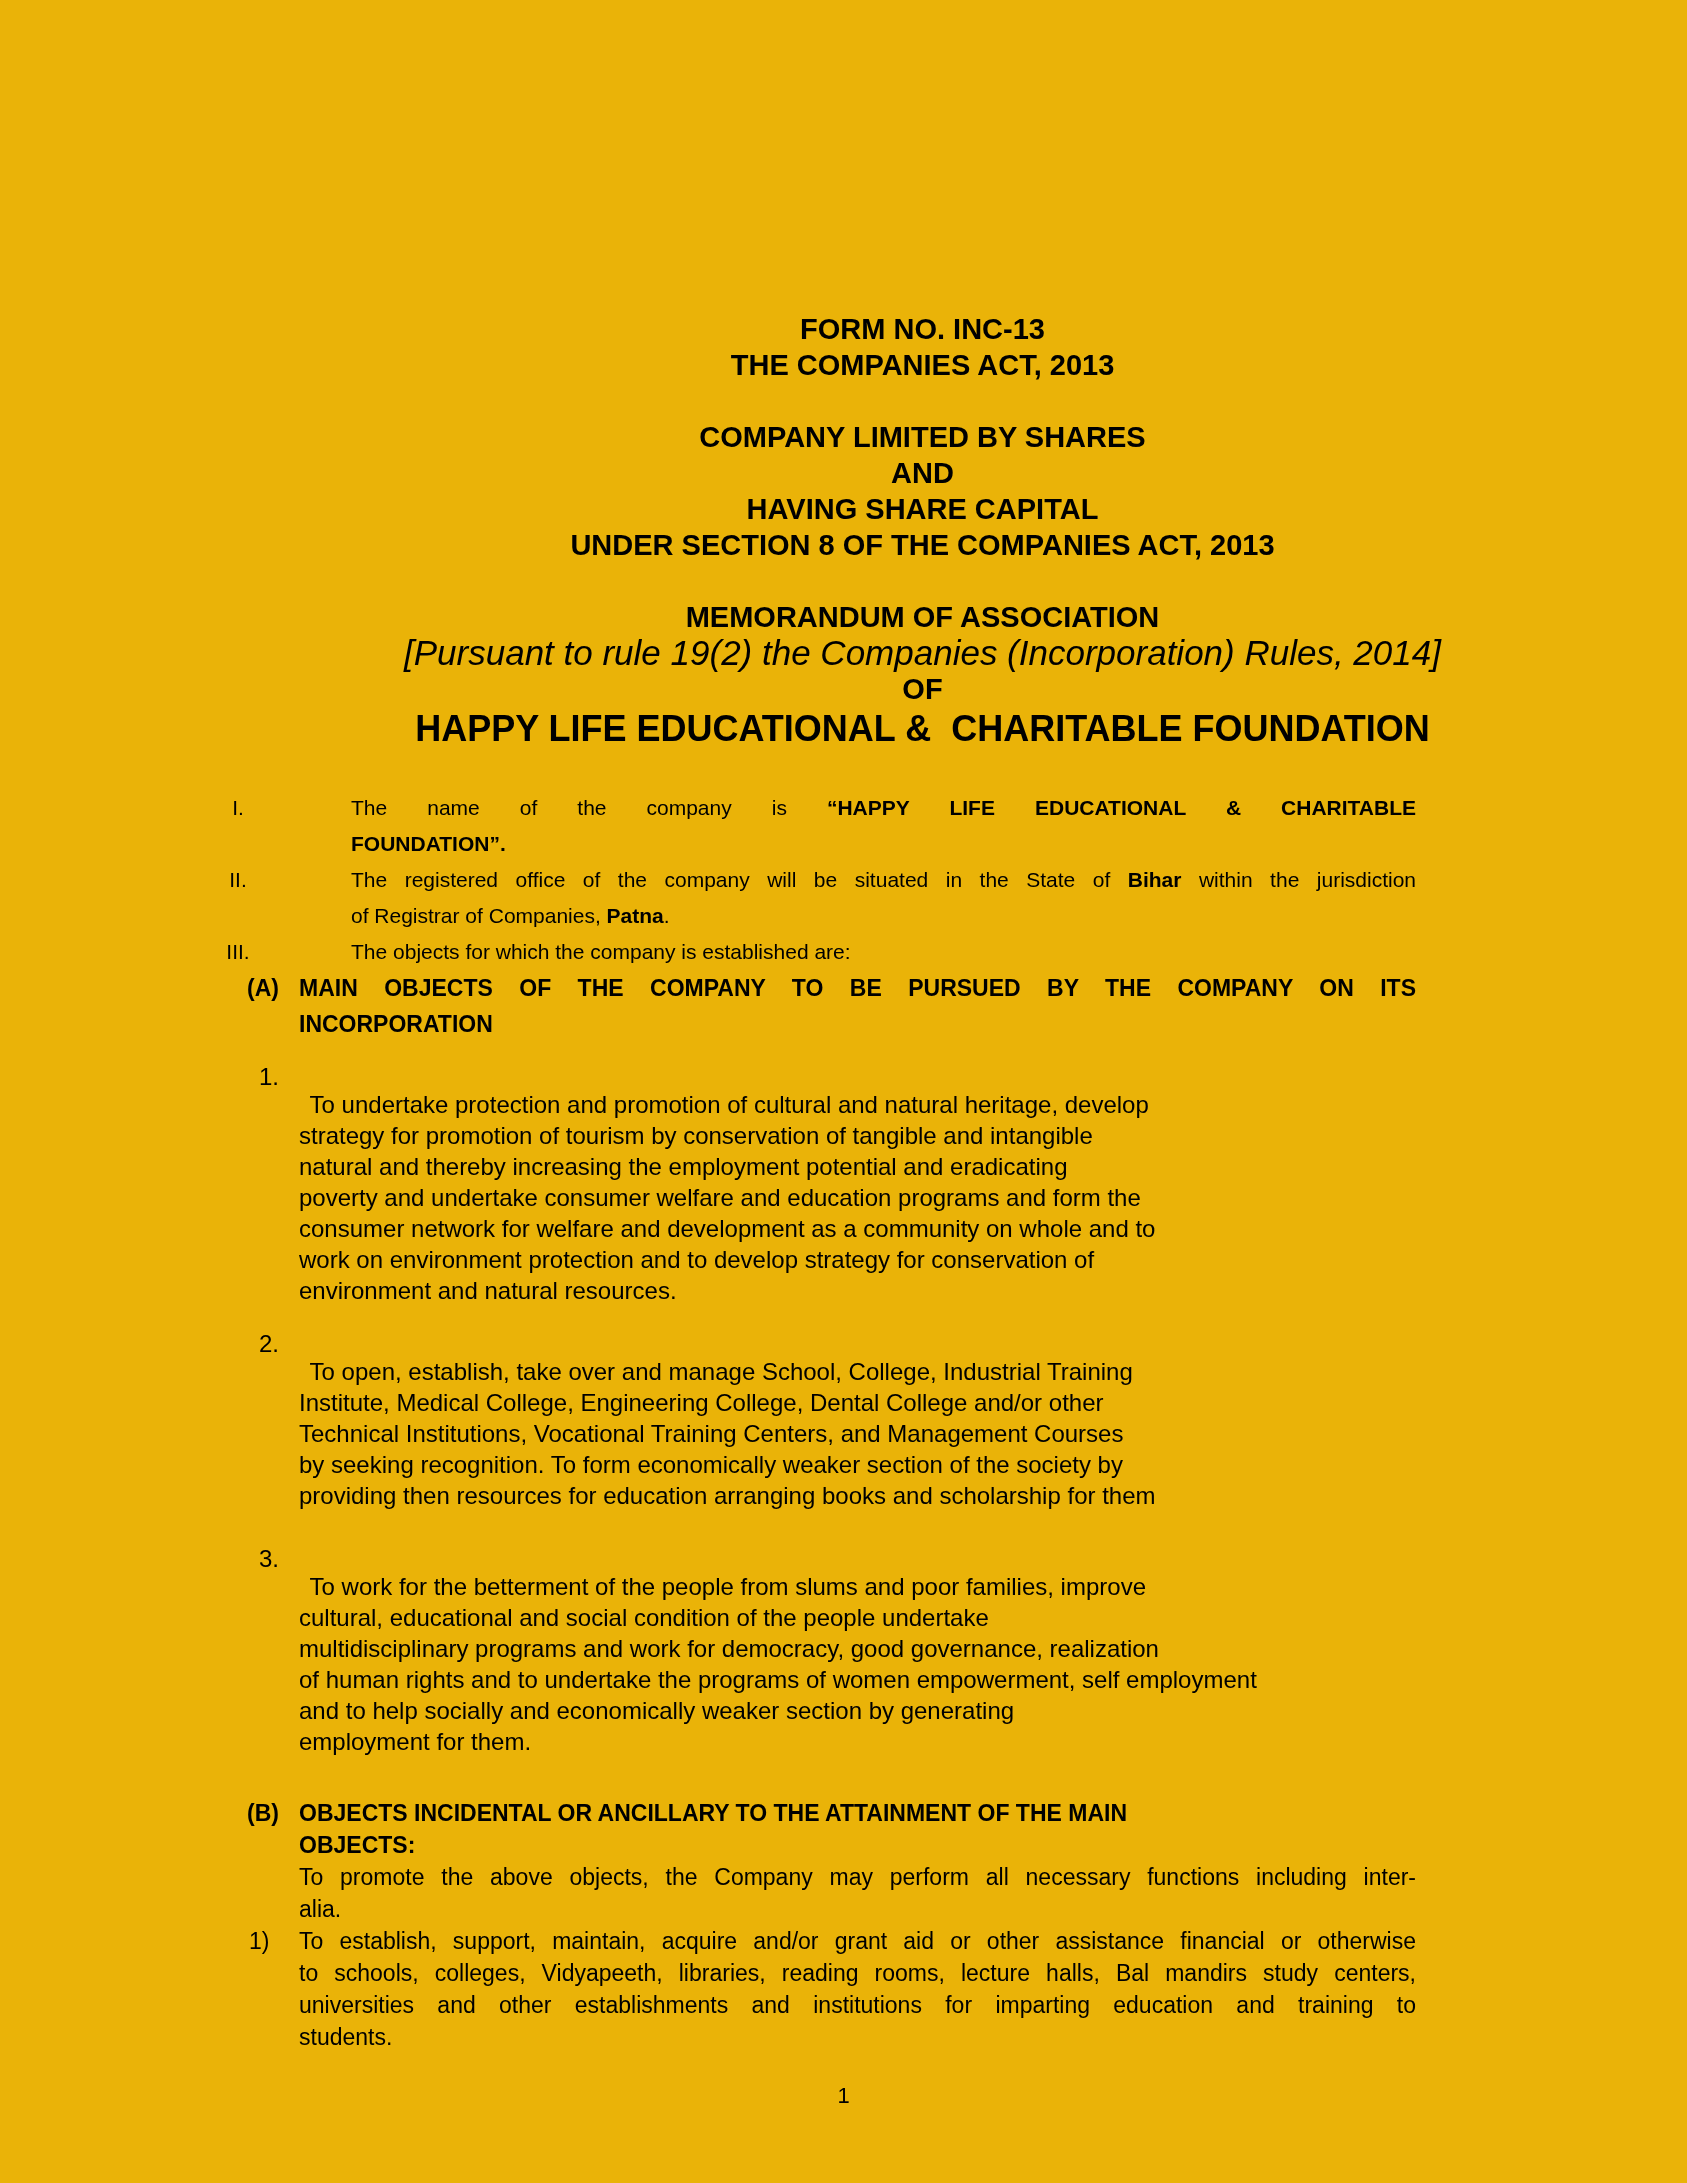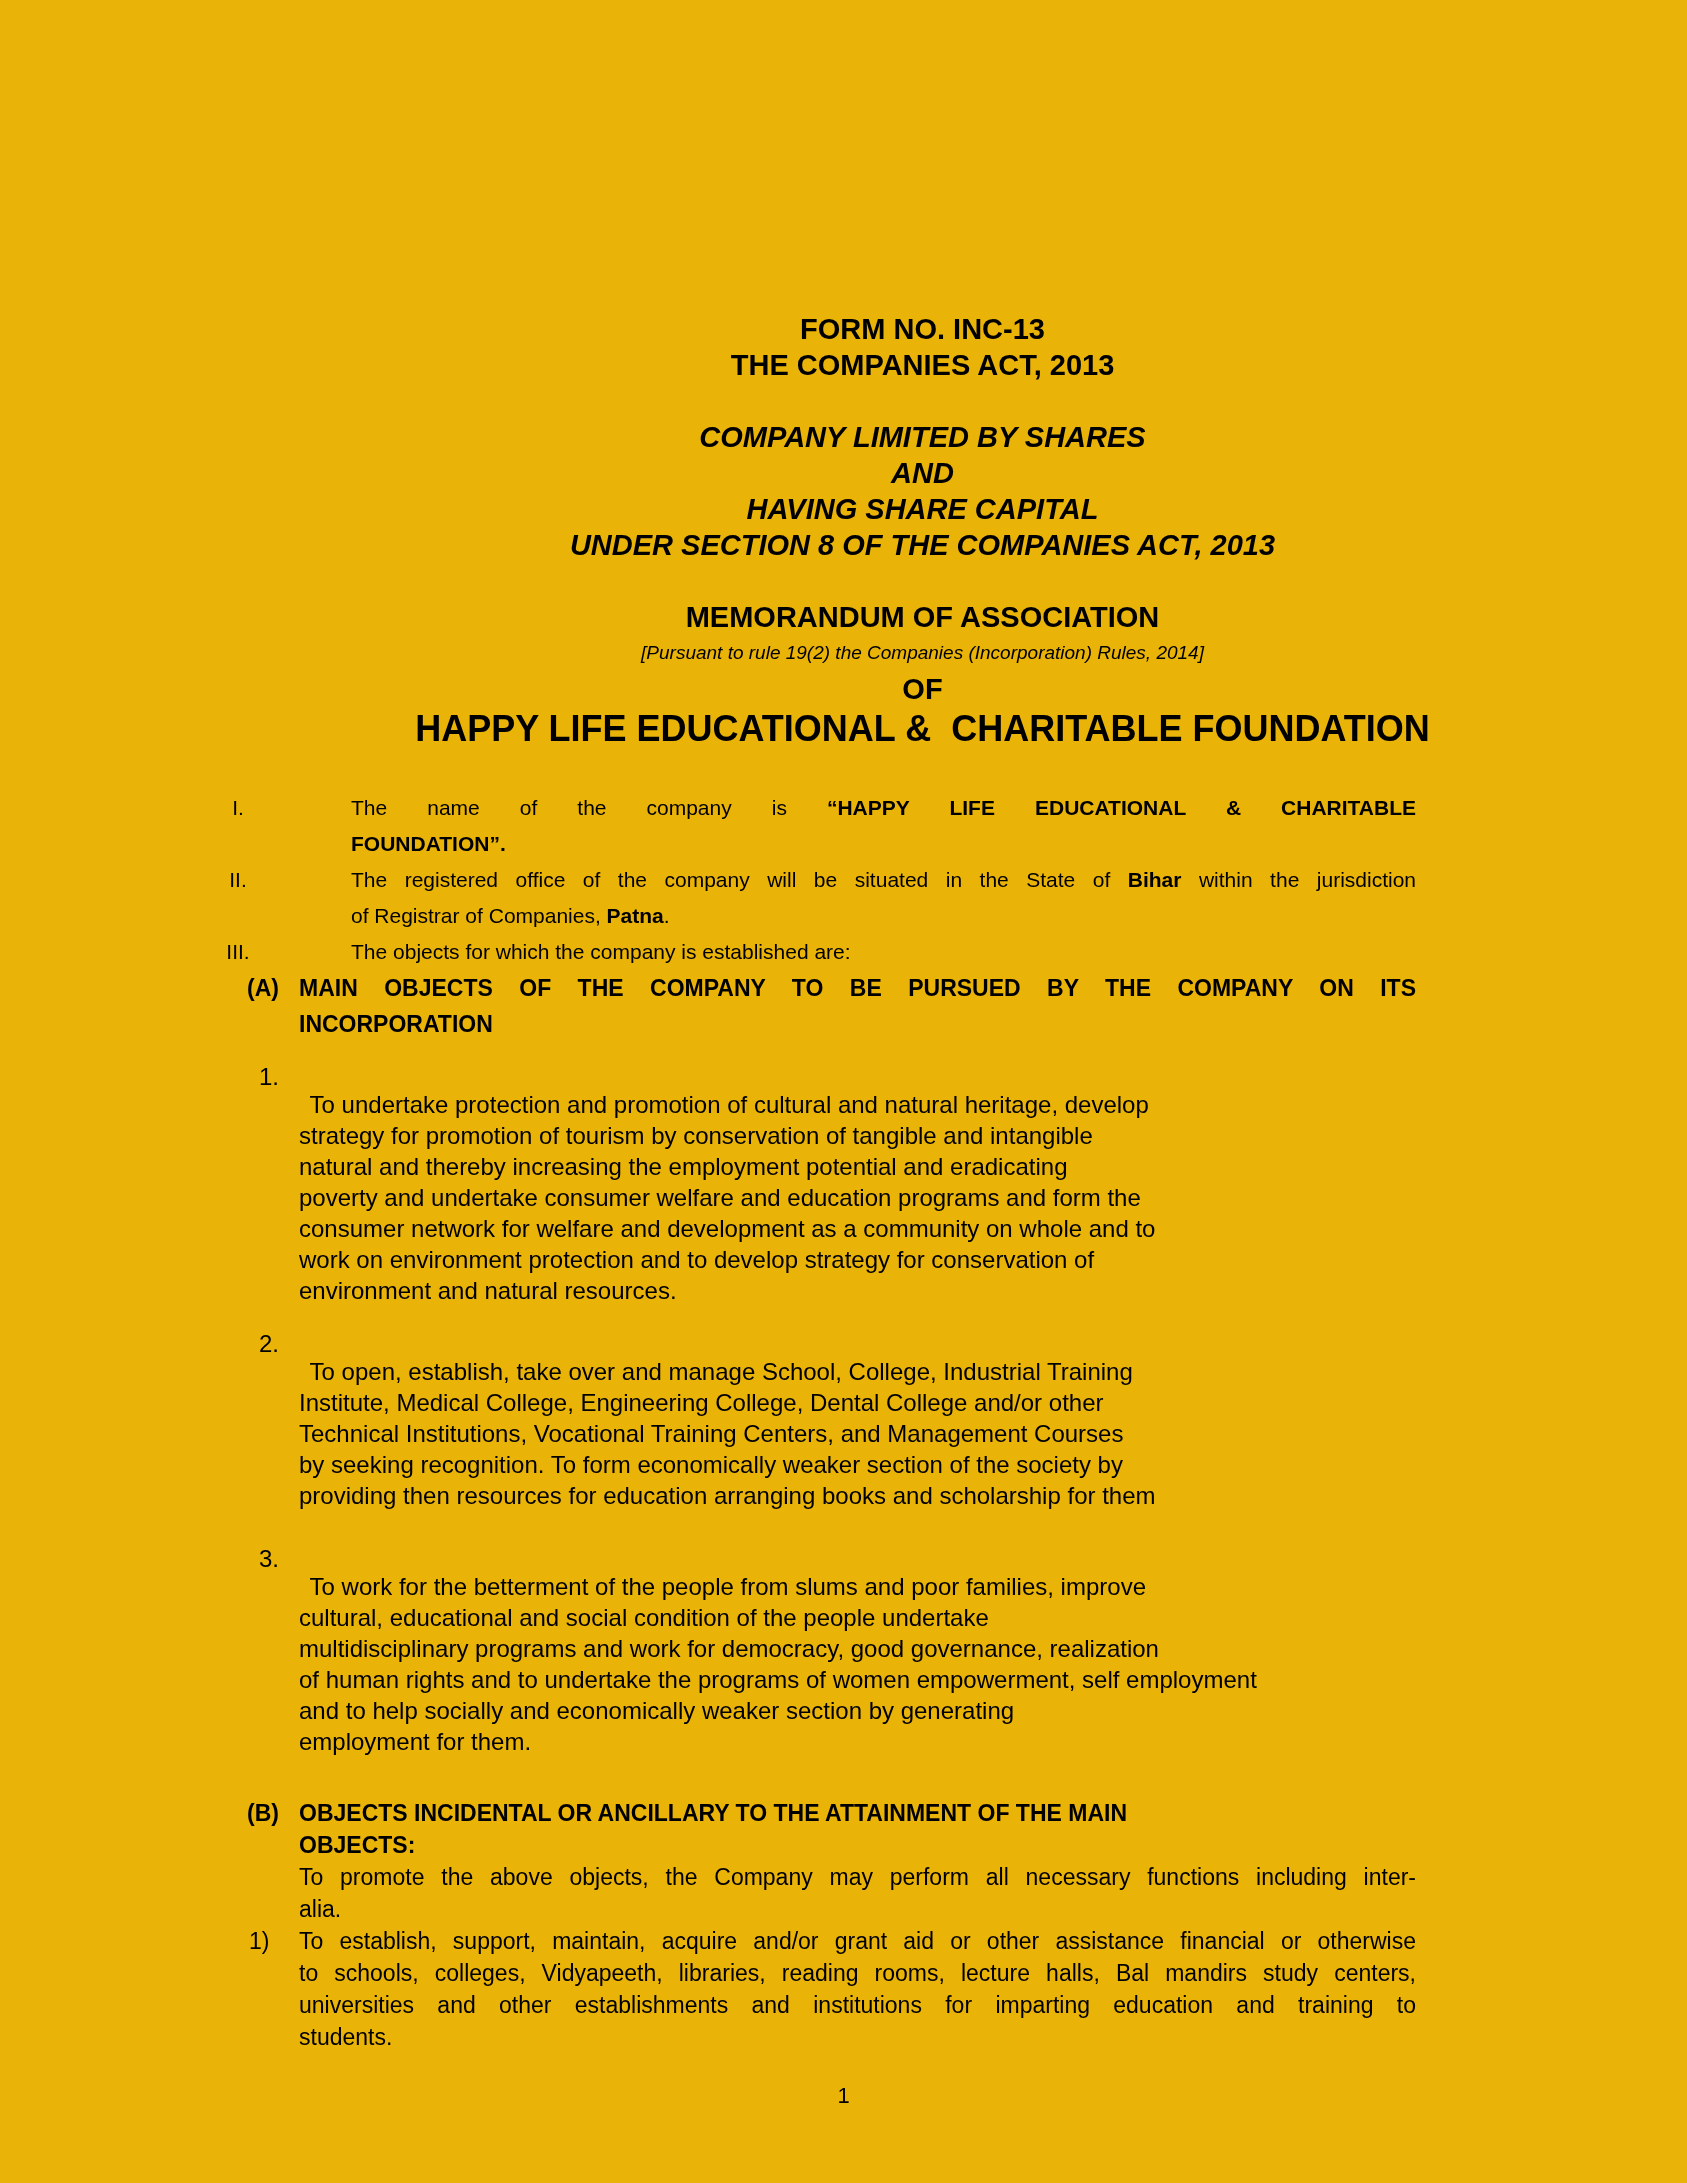--- a/index.html
+++ b/index.html
@@ -12,24 +12,24 @@
     box-sizing:border-box;
     padding-top:311px;
     overflow:hidden;
   }
   .centered {
     margin-left:370px;
     width:1105px;
     text-align:center;
   }
   .head-line { font-size:29px; line-height:36px; font-weight:700; }
-  #header-mid { margin-top:36px;font-style:italic; }
+  #header-mid { margin-top:36px; }
   #moa-block { margin-top:36px; }
   .moa-title { font-size:29px; line-height:36px; font-weight:700; }
-  .moa-pursuant { font-size:19px; line-height:36px; font-style:italic; }
+  .moa-pursuant { font-size:35px; line-height:36px; font-style:italic; }
   .moa-of { font-size:29px; line-height:36px; font-weight:700;text-align:center; }
   .company-name { font-size:36px; line-height:44px; font-weight:700; white-space:pre; }
 
   #clauses { margin-left:205px; margin-top:39px; }
   .c-row { display:flex; font-size:21px; line-height:36px; }
   .c-row .num { width:146px; flex:0 0 146px; }
   .c-row .num span { display:inline-block; width:66px; text-align:center; }
   .c-row .text { width:1065px; flex:0 0 1065px; }
 
   .a-row { display:flex; font-size:23px; line-height:36px; font-weight:700; }

